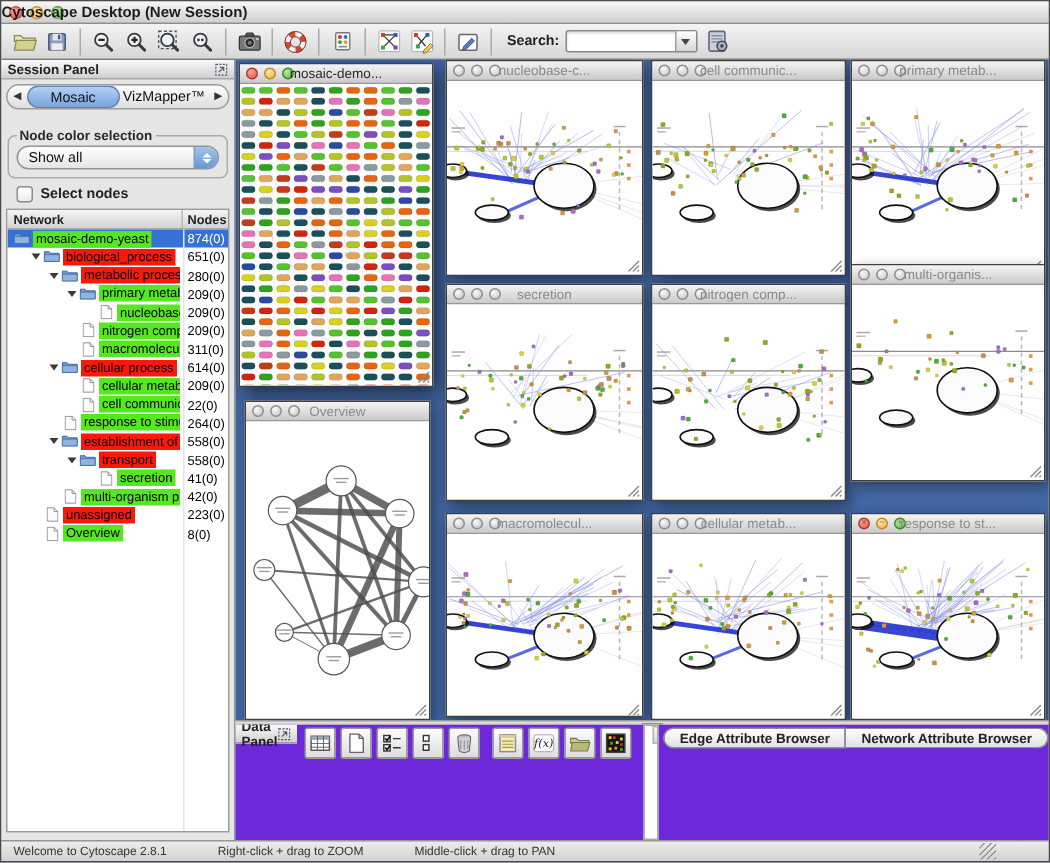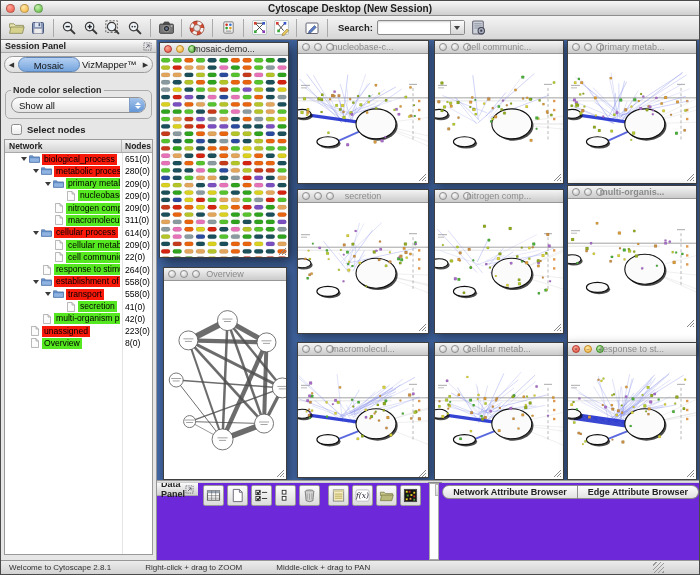--- a/index.html
+++ b/index.html
@@ -5,21 +5,21 @@
   *{box-sizing:border-box;margin:0;padding:0}
   html,body{width:700px;height:575px;overflow:hidden}
   body{font-family:"Liberation Sans",sans-serif;background:#ccc;-webkit-font-smoothing:antialiased}
   #app{width:700px;height:575px;display:flex;flex-direction:column;border:1px solid #4a4a4a;background:#e2e2e2}
   
   .titlebar{height:15px;flex:0 0 15px;background:linear-gradient(#f7f7f7,#cfcfcf);border-bottom:1px solid #8e8e8e;display:flex;align-items:center;position:relative}
   .tl{width:9px;height:9px;border-radius:50%;margin-left:5px;border:1px solid rgba(0,0,0,.25)}
   .tl.red{background:radial-gradient(circle at 35% 30%,#ffa79a,#ee5442)}
   .tl.yel{background:radial-gradient(circle at 35% 30%,#ffe9a8,#f5b13d)}
   .tl.grn{background:radial-gradient(circle at 35% 30%,#c8f0b0,#58ba3c)}
-  .apptitle{position:absolute;left:0;right:0;text-align:center;font-size:10px;font-weight:bold;color:#1c1c1c}
+  .apptitle{position:absolute;left:0;right:0;font-size:10px;font-weight:bold;color:#1c1c1c}
   
   .toolbar{height:24px;flex:0 0 24px;background:linear-gradient(#f4f4f4,#d7d7d7);border-bottom:1px solid #7e7e7e;display:flex;align-items:center;padding:0 4px}
   .tbtn{width:22px;height:22px;display:flex;align-items:center;justify-content:center;border:none;background:transparent;padding:0}
   .tsep{width:1px;height:18px;background:#aaa;margin:0 4px;display:inline-block}
   .search-label{font-size:9.5px;font-weight:bold;color:#222;margin:0 4px 0 6px}
   .combo{display:flex;align-items:center;width:88px;height:15px;background:#fff;border:1px solid #8a8a8a;border-radius:2px;box-shadow:inset 0 1px 2px rgba(0,0,0,.18)}
   .search-field{flex:1;min-width:0;height:12px;border:none;outline:none;font-size:9px;padding:0 3px;background:transparent}
   .combo-btn{width:14px;height:13px;display:flex;align-items:center;justify-content:center;background:linear-gradient(#fdfdfd,#d6d6d6);border-left:1px solid #999}
   .dtri{width:0;height:0;border-left:3.5px solid transparent;border-right:3.5px solid transparent;border-top:4px solid #444}
   
@@ -285,20 +285,30 @@
       <div class="checkbox-row">
         <span class="cb"></span>
         <span>Select nodes</span>
       </div>
       <div class="net-table">
         <div class="net-header">
           <span class="c1">Network</span>
           <span class="c2">Nodes</span>
         </div>
         <div id="tree">
+            <div class="tree-row selected">
+              <span class="ticn" style="left: 4px; display: flex;">
+                <svg viewBox="0 0 12 10" width="11" height="9">
+                  <path d="M0.5 2h3.5l1 1.2h6.5v6h-11z" fill="#6f9bd4" stroke="#3c639c" stroke-width="0.7"></path>
+                  <path d="M0.5 4.2h11v5h-11z" fill="#8fb4e2" stroke="#3c639c" stroke-width="0.5"></path>
+                </svg>
+              </span>
+              <span class="tlabel green" style="left: 17px; max-width: 98px;">mosaic-demo-yeast</span>
+              <span class="tcount">874(0)</span>
+            </div>
             <div class="tree-row">
               <span class="tri" style="left: 16px;"></span>
               <span class="ticn" style="left: 24px; display: flex;">
                 <svg viewBox="0 0 12 10" width="11" height="9">
                   <path d="M0.5 2h3.5l1 1.2h6.5v6h-11z" fill="#6f9bd4" stroke="#3c639c" stroke-width="0.7"></path>
                   <path d="M0.5 4.2h11v5h-11z" fill="#8fb4e2" stroke="#3c639c" stroke-width="0.5"></path>
                 </svg>
               </span>
               <span class="tlabel red" style="left: 37px; max-width: 78px;">biological_process</span>
               <span class="tcount">651(0)</span>
@@ -1378,21 +1388,21 @@
                 <rect x="82.8" y="75.4" width="2.6" height="2.6" rx="0.6" fill="#8faa1e" stroke="rgba(0,0,0,0.25)" stroke-width="0.3"></rect>
                 <rect x="114.1" y="77.2" width="2.0" height="2.0" rx="0.6" fill="#a86bc8" stroke="rgba(0,0,0,0.25)" stroke-width="0.3"></rect>
                 <rect x="15.7" y="56.8" width="2.4" height="2.4" rx="0.6" fill="#b4c832" stroke="rgba(0,0,0,0.25)" stroke-width="0.3"></rect>
                 <rect x="48.0" y="21.8" width="2.9" height="2.9" rx="0.6" fill="#8faa1e" stroke="rgba(0,0,0,0.25)" stroke-width="0.3"></rect>
                 <line x1="125" y1="128" x2="126" y2="127" stroke="#8a8a8a" stroke-width="1"></line>
                 <line x1="122" y1="128" x2="126" y2="124" stroke="#8a8a8a" stroke-width="1"></line>
                 <line x1="119" y1="128" x2="126" y2="121" stroke="#8a8a8a" stroke-width="1"></line>
               </svg>
             </div>
           </div>
-          <div class="window" style="left: 410px; top: 145px; width: 130px; height: 167px; font-weight: bold;">
+          <div class="window" style="left: 410px; top: 136px; width: 130px; height: 145px;">
             <div class="wtitle">
               <button class="wbtn"></button>
               <button class="wbtn"></button>
               <button class="wbtn"></button>
               <span class="wt">multi-organis...</span>
             </div>
             <div class="wcontent">
               <svg width="128" height="130" viewBox="0 0 128 130">
                 <line x1="0" y1="44.2" x2="128" y2="44.2" stroke="#8a8a8a" stroke-width="0.8"></line>
                 <line x1="0" y1="47.2" x2="92.16" y2="47.2" stroke="#d2d2d2" stroke-width="0.6"></line>
@@ -1904,22 +1914,22 @@
                     <rect x="11" y="11.5" width="2" height="2" fill="#50a030"></rect>
                   </svg>
                 </span>
               </button>
             </span>
         </div>
         <div class="dp-table">
           <span class="dp-col">ID</span>
         </div>
         <div class="dp-tabs">
+          <span class="dp-tab">Edge Attribute Browser</span>
           <span class="dp-tab">Network Attribute Browser</span>
-          <span class="dp-tab">Edge Attribute Browser</span>
         </div>
       </div>
     </div>
 
   </div>
 
   <div class="statusbar">
     <span>Welcome to Cytoscape 2.8.1</span>
     <span>Right-click + drag to ZOOM</span>
     <span>Middle-click + drag to PAN</span>

